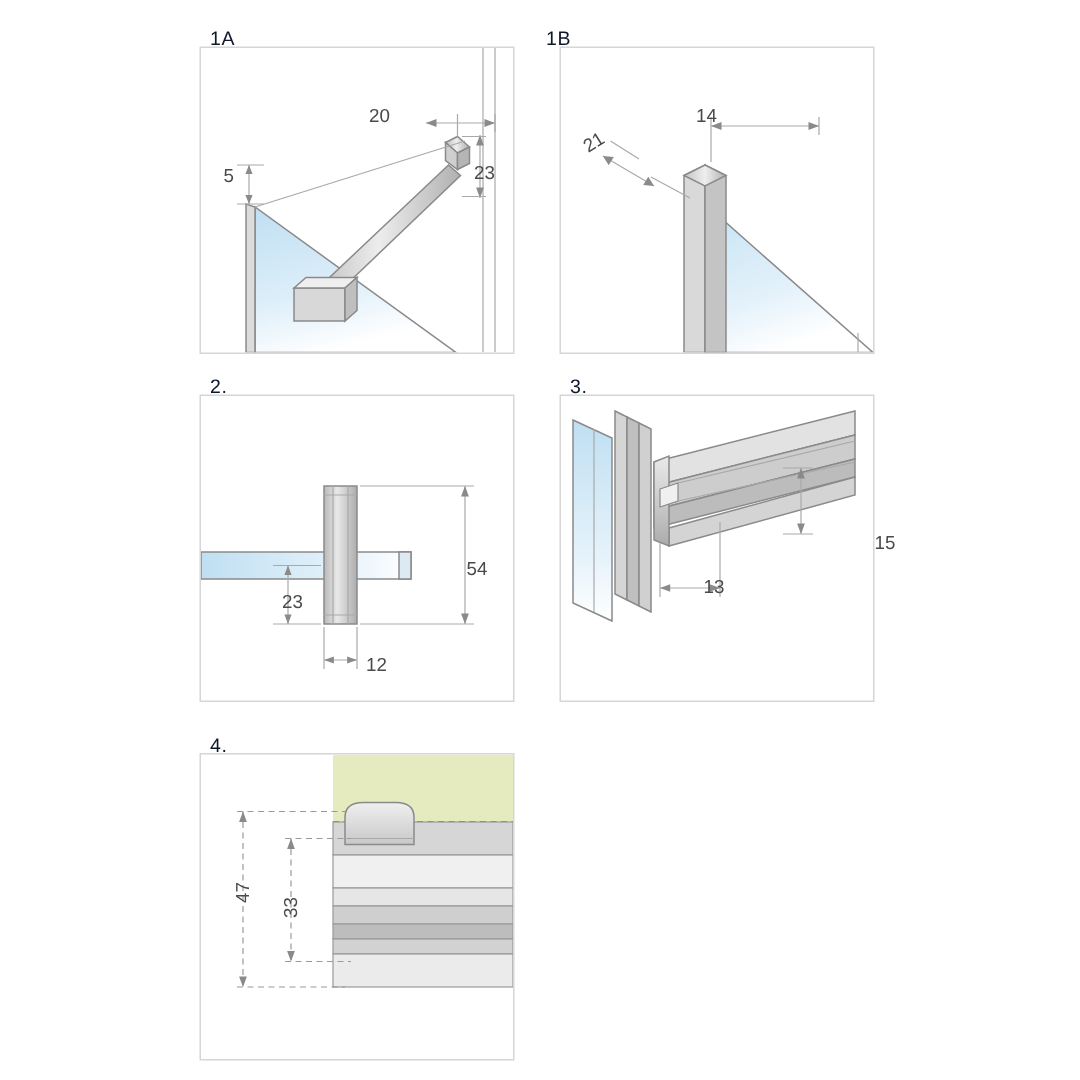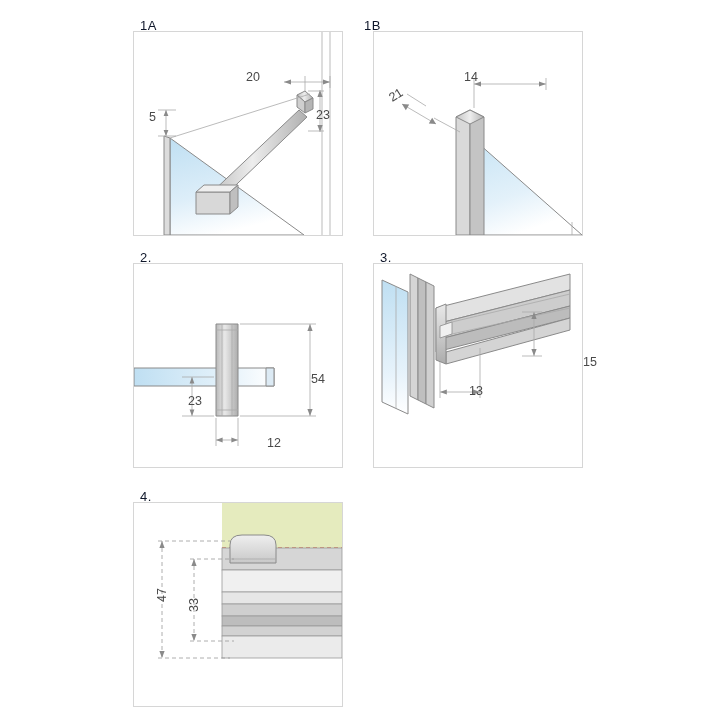--- a/index.html
+++ b/index.html
@@ -178,21 +178,21 @@
 
       <line x1="82" y1="176" x2="104" y2="176" class="thin"></line>
       <path d="M82 176 l6.6 -2.4 v4.8 z" fill="#8a8a8a"></path>
       <path d="M104 176 l-6.6 -2.4 v4.8 z" fill="#8a8a8a"></path>
       <line x1="82" y1="154" x2="82" y2="182" class="thin"></line>
       <line x1="104" y1="154" x2="104" y2="182" class="thin"></line>
     </svg>
   </div>
   <div class="dim" style="left:311px;top:372px;">54</div>
   <div class="dim" style="left:188px;top:394px;">23</div>
-  <div class="dim" style="left:244px;top:436px;margin-left:23px;">12</div>
+  <div class="dim" style="left:244px;top:436px;">12</div>
 </div>
 
 <div class="panel">
   <div class="panel-label" style="left:380px;top:250px;">3.</div>
   <div class="panel-box" style="left:373px;top:263px;width:210px;height:205px;">
     <svg width="208" height="203" viewBox="0 0 208 203">
       <defs>
         <linearGradient id="g3" x1="0" y1="0" x2="0" y2="1">
           <stop offset="0%" stop-color="#bfdff2"></stop>
           <stop offset="70%" stop-color="#e7f3fb"></stop>

